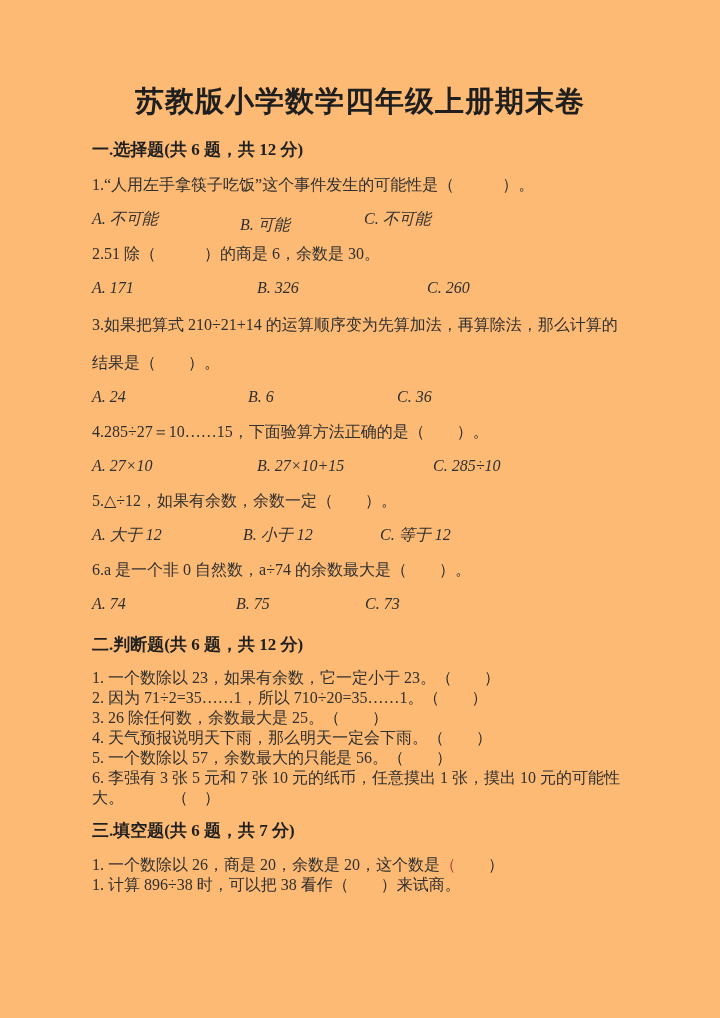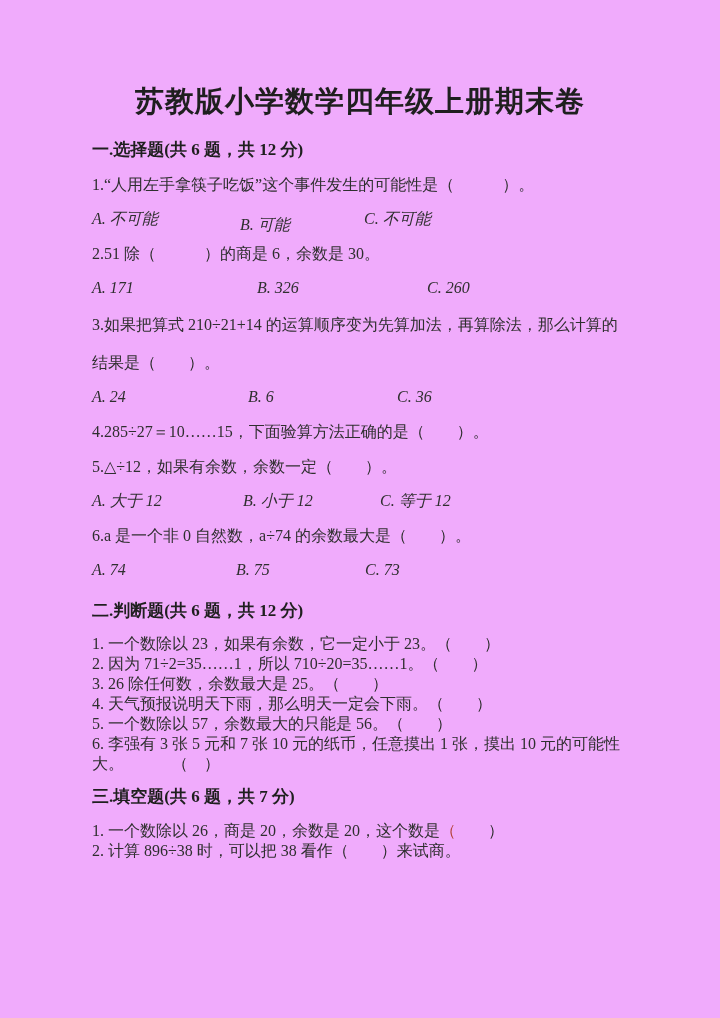--- a/index.html
+++ b/index.html
@@ -4,21 +4,21 @@
 <style>
   html, body {
     margin: 0;
     padding: 0;
     background: #ffffff;
   }
   .page {
     position: relative;
     width: 720px;
     height: 1018px;
-    background: #f0abfc;
+    background: #fdba74;
     overflow: hidden;
     font-family: "Liberation Serif", "DejaVu Serif", serif;
     color: #2f2f2f;
   }
   .title {
     margin: 0;
     padding-top: 84px;
     text-align: center;
     font-size: 29px;
     font-weight: bold;
@@ -111,20 +111,25 @@
       <div class="q-line cont">结果是（　　）。</div>
       <div class="opts q3o">
         <span class="opt oa">A. 24</span>
         <span class="opt ob">B. 6</span>
         <span class="opt oc">C. 36</span>
       </div>
     </div>
 
     <div>
       <div class="q-line">4.285÷27＝10……15，下面验算方法正确的是（　　）。</div>
+      <div class="opts q4o">
+        <span class="opt oa">A. 27×10</span>
+        <span class="opt ob">B. 27×10+15</span>
+        <span class="opt oc">C. 285÷10</span>
+      </div>
     </div>
 
     <div>
       <div class="q-line">5.△÷12，如果有余数，余数一定（　　）。</div>
       <div class="opts q5o">
         <span class="opt oa">A. 大于 12</span>
         <span class="opt ob">B. 小于 12</span>
         <span class="opt oc">C. 等于 12</span>
       </div>
     </div>
@@ -147,17 +152,17 @@
       <div class="tight-line">4. 天气预报说明天下雨，那么明天一定会下雨。（　　）</div>
       <div class="tight-line">5. 一个数除以 57，余数最大的只能是 56。（　　）</div>
       <div class="tight-line">6. 李强有 3 张 5 元和 7 张 10 元的纸币，任意摸出 1 张，摸出 10 元的可能性</div>
       <div class="tight-line">大。　　　（　）</div>
     </div>
 
     <h2 class="sec-heading later" style="margin-top:12px">三.填空题(共 6 题，共 7 分)</h2>
 
     <div class="tight-block" style="margin-top:13px">
       <div class="tight-line"><span>1. 一个数除以 26，商是 20，余数是 20，这个数是</span><span class="red-paren">（</span><span>　　）</span></div>
-      <div class="tight-line">2. 计算 896÷38 时，可以把 38 看作（　　）来试商。</div>
+      <div class="tight-line">1. 计算 896÷38 时，可以把 38 看作（　　）来试商。</div>
     </div>
 
   </div>
 </div>
 
 </body></html>

